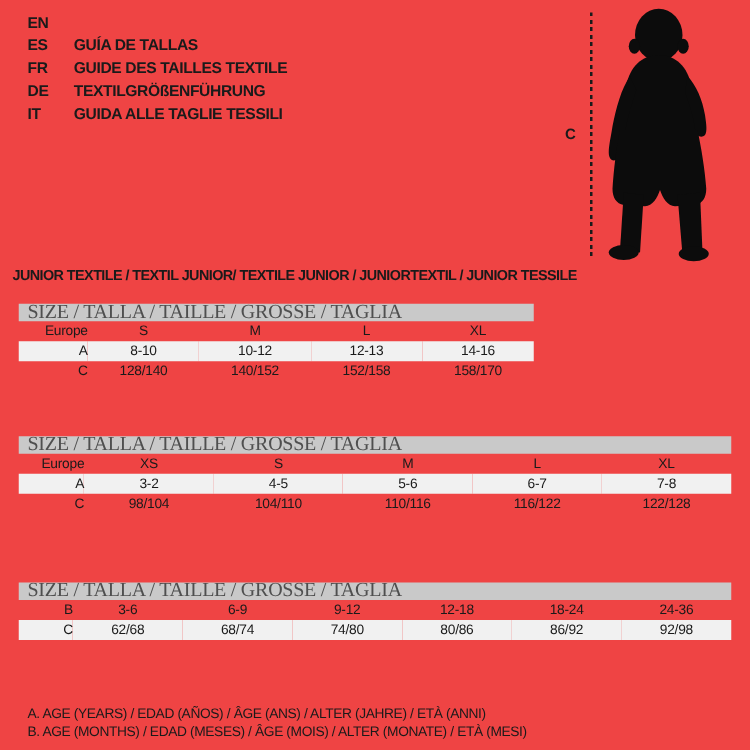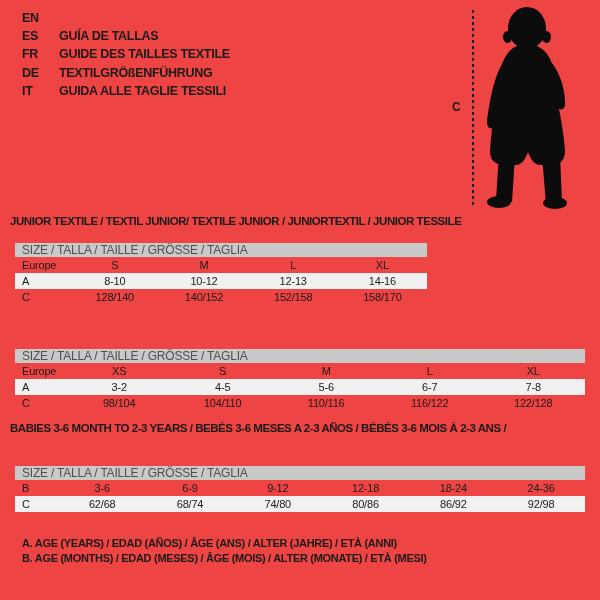--- a/index.html
+++ b/index.html
@@ -27,29 +27,29 @@
   .tbl-title{position:absolute;left:10px;font-weight:bold;font-size:11.5px;
     letter-spacing:-0.45px;white-space:nowrap;line-height:13px;}
   .t1{top:215px;} .t2{top:317px;} .t3{top:422px;}
   .sub{font-size:8px;vertical-align:-2px;}
 
   
   .section{position:absolute;left:15px;}
   .sec1{top:243px;width:412px;}
   .sec2{top:349px;width:570px;}
   .sec3{top:466px;width:570px;}
-  .size-bar{background:var(--bar_bg);color:var(--bar_text);font-size:12px;
-    height:14px;line-height:14px;padding-left:7px;letter-spacing:-0.2px;white-space:nowrap;overflow:hidden;}
+  .size-bar{background:var(--bar_bg);color:var(--bar_text);font-size:16px;
+    height:14px;line-height:14px;padding-left:7px;letter-spacing:-0.2px;white-space:nowrap;overflow:hidden;font-family:Liberation Serif, serif;}
   table.sizes{width:100%;border-collapse:collapse;table-layout:fixed;font-size:11px;letter-spacing:-0.2px;}
   table.sizes td{height:16px;padding:0;text-align:center;vertical-align:middle;white-space:nowrap;}
-  table.sizes td.lbl{text-align:left;padding-left:7px;}
+  table.sizes td.lbl{text-align:right;padding-left:7px;}
   tr.alt{background:var(--alt_row_bg);}
 
   
-  .footnotes{position:absolute;left:22px;top:536px;font-weight:bold;font-size:11px;
+  .footnotes{position:absolute;left:22px;top:564px;font-weight:normal;font-size:11px;
     line-height:14.6px;letter-spacing:-0.3px;white-space:nowrap;}
 </style>
 </head>
 <body>
 
 <div class="canvas">
 
   <div class="lang-block">
     <div class="lang-row">
       <span class="lang-code">EN</span>
@@ -161,21 +161,20 @@
         <td>104/110</td>
         <td>110/116</td>
         <td>116/122</td>
         <td>122/128</td>
       </tr>
     </tbody>
       </table>
   </div>
 
   <div class="tbl-title t3">
-    <div>BABIES 3-6 MONTH TO 2-3 YEARS / BEBÉS 3-6 MESES A 2-3 AÑOS / BÉBÉS 3-6 MOIS À 2-3 ANS /</div>
   </div>
   <div class="section sec3">
     <div class="size-bar">SIZE / TALLA / TAILLE / GRÖSSE / TAGLIA</div>
     <table class="sizes">
       <colgroup>
           <col style="width:7.6%">
           <col>
           <col>
           <col>
           <col>

